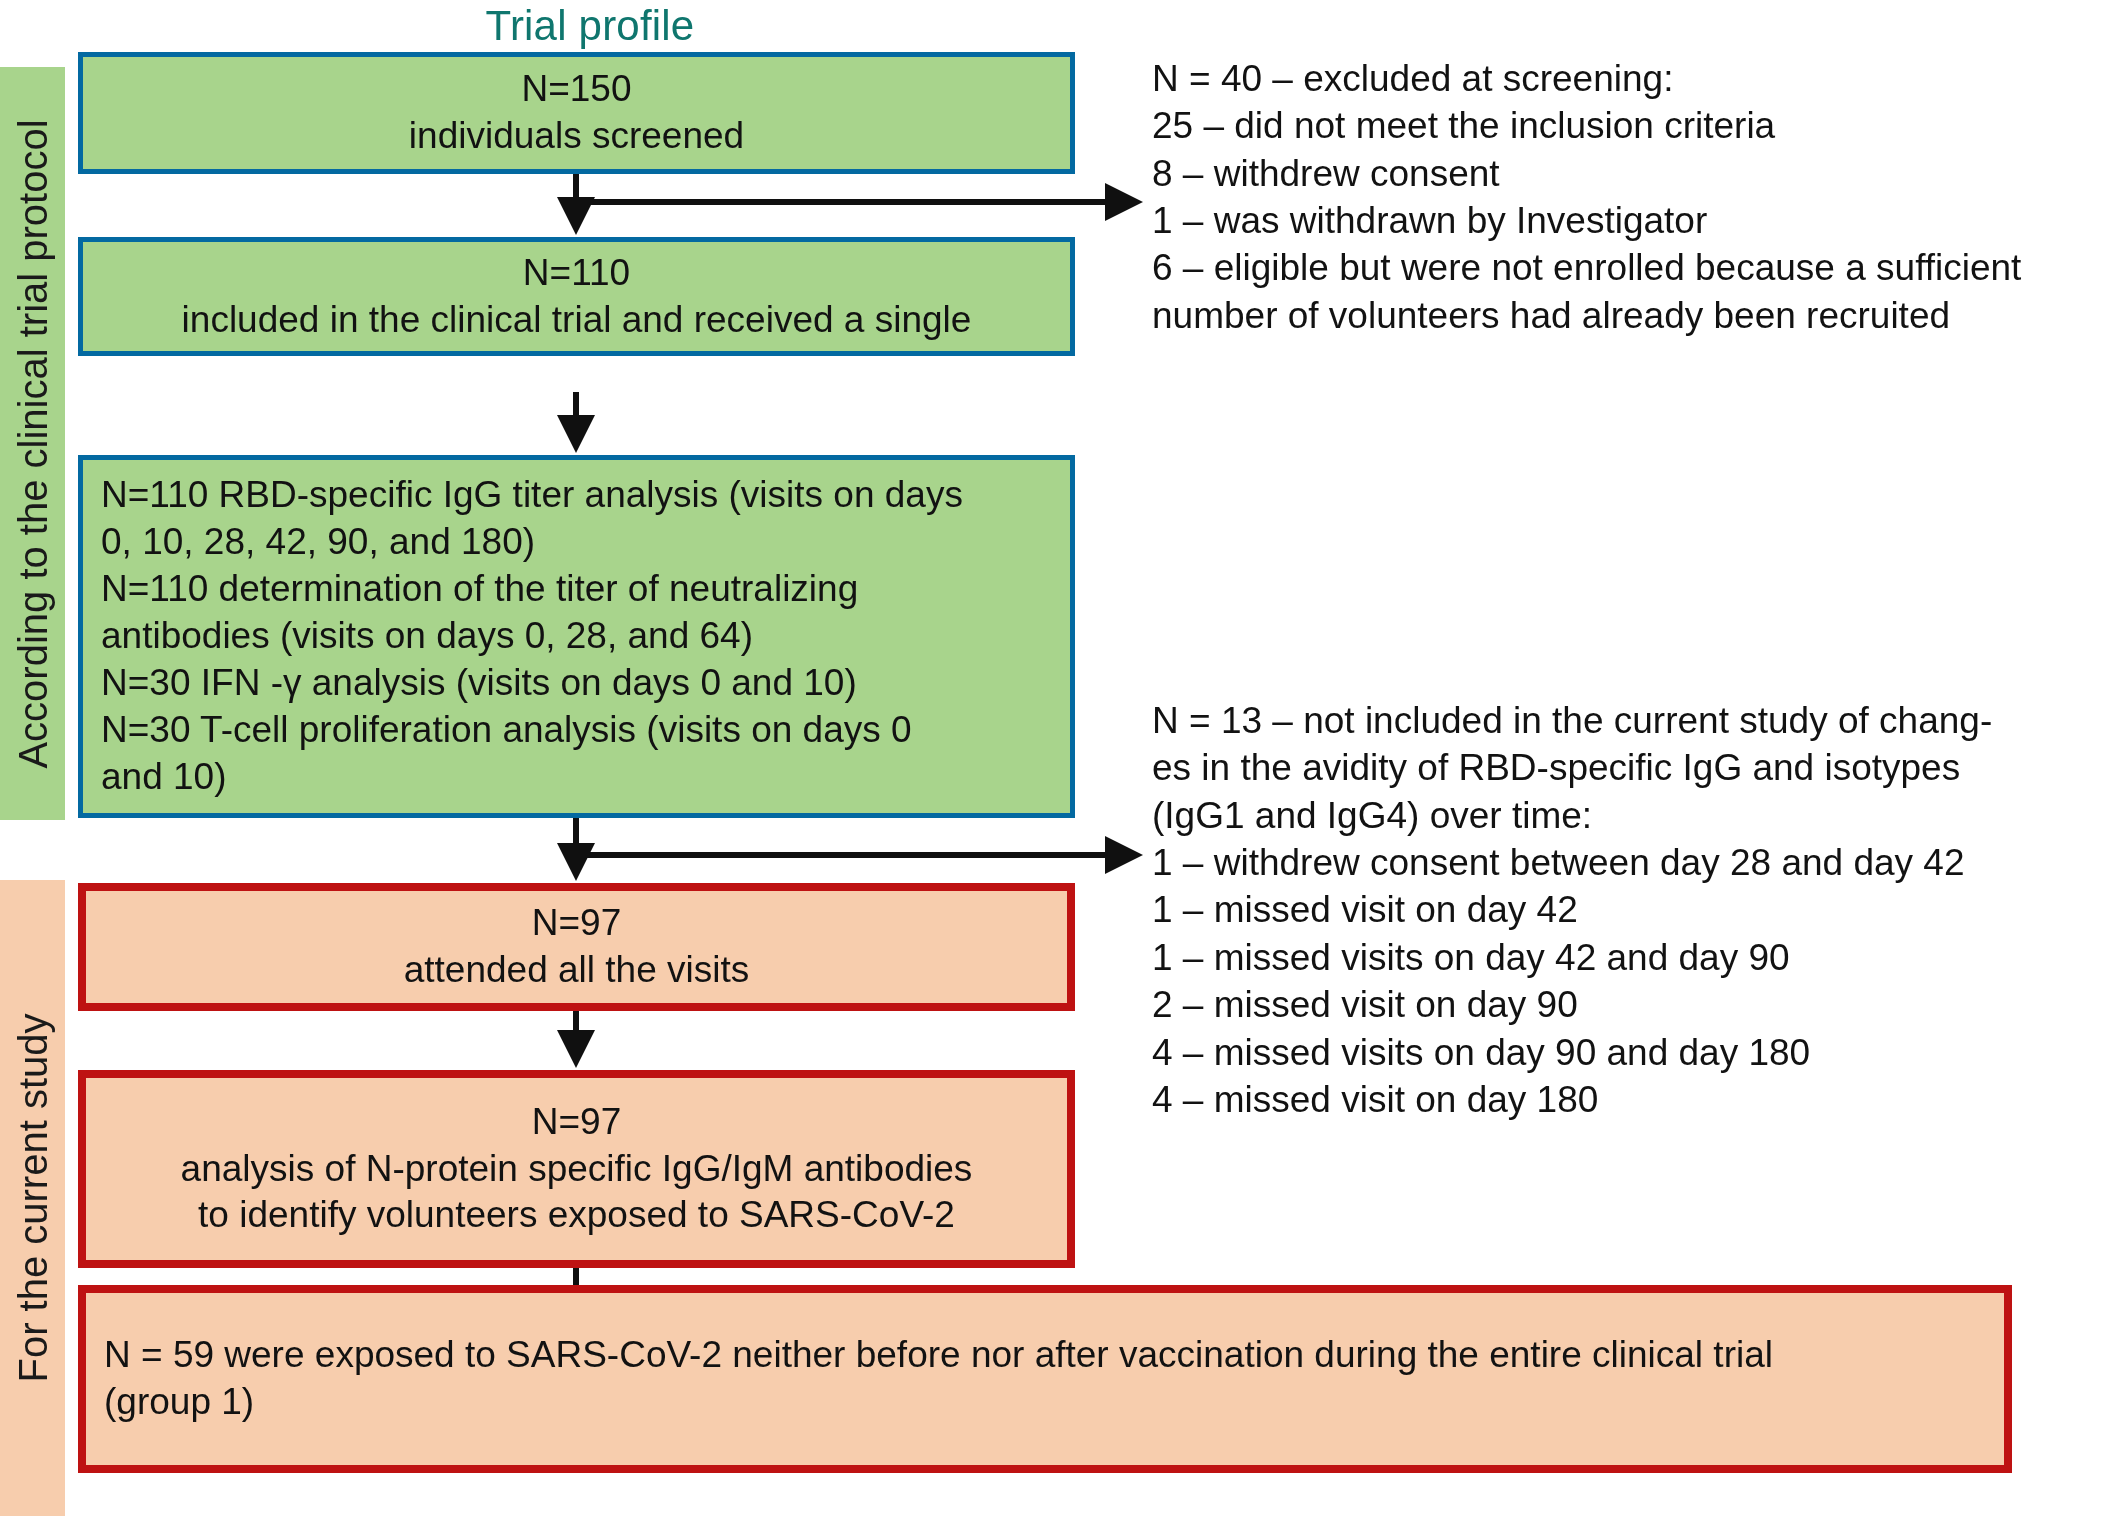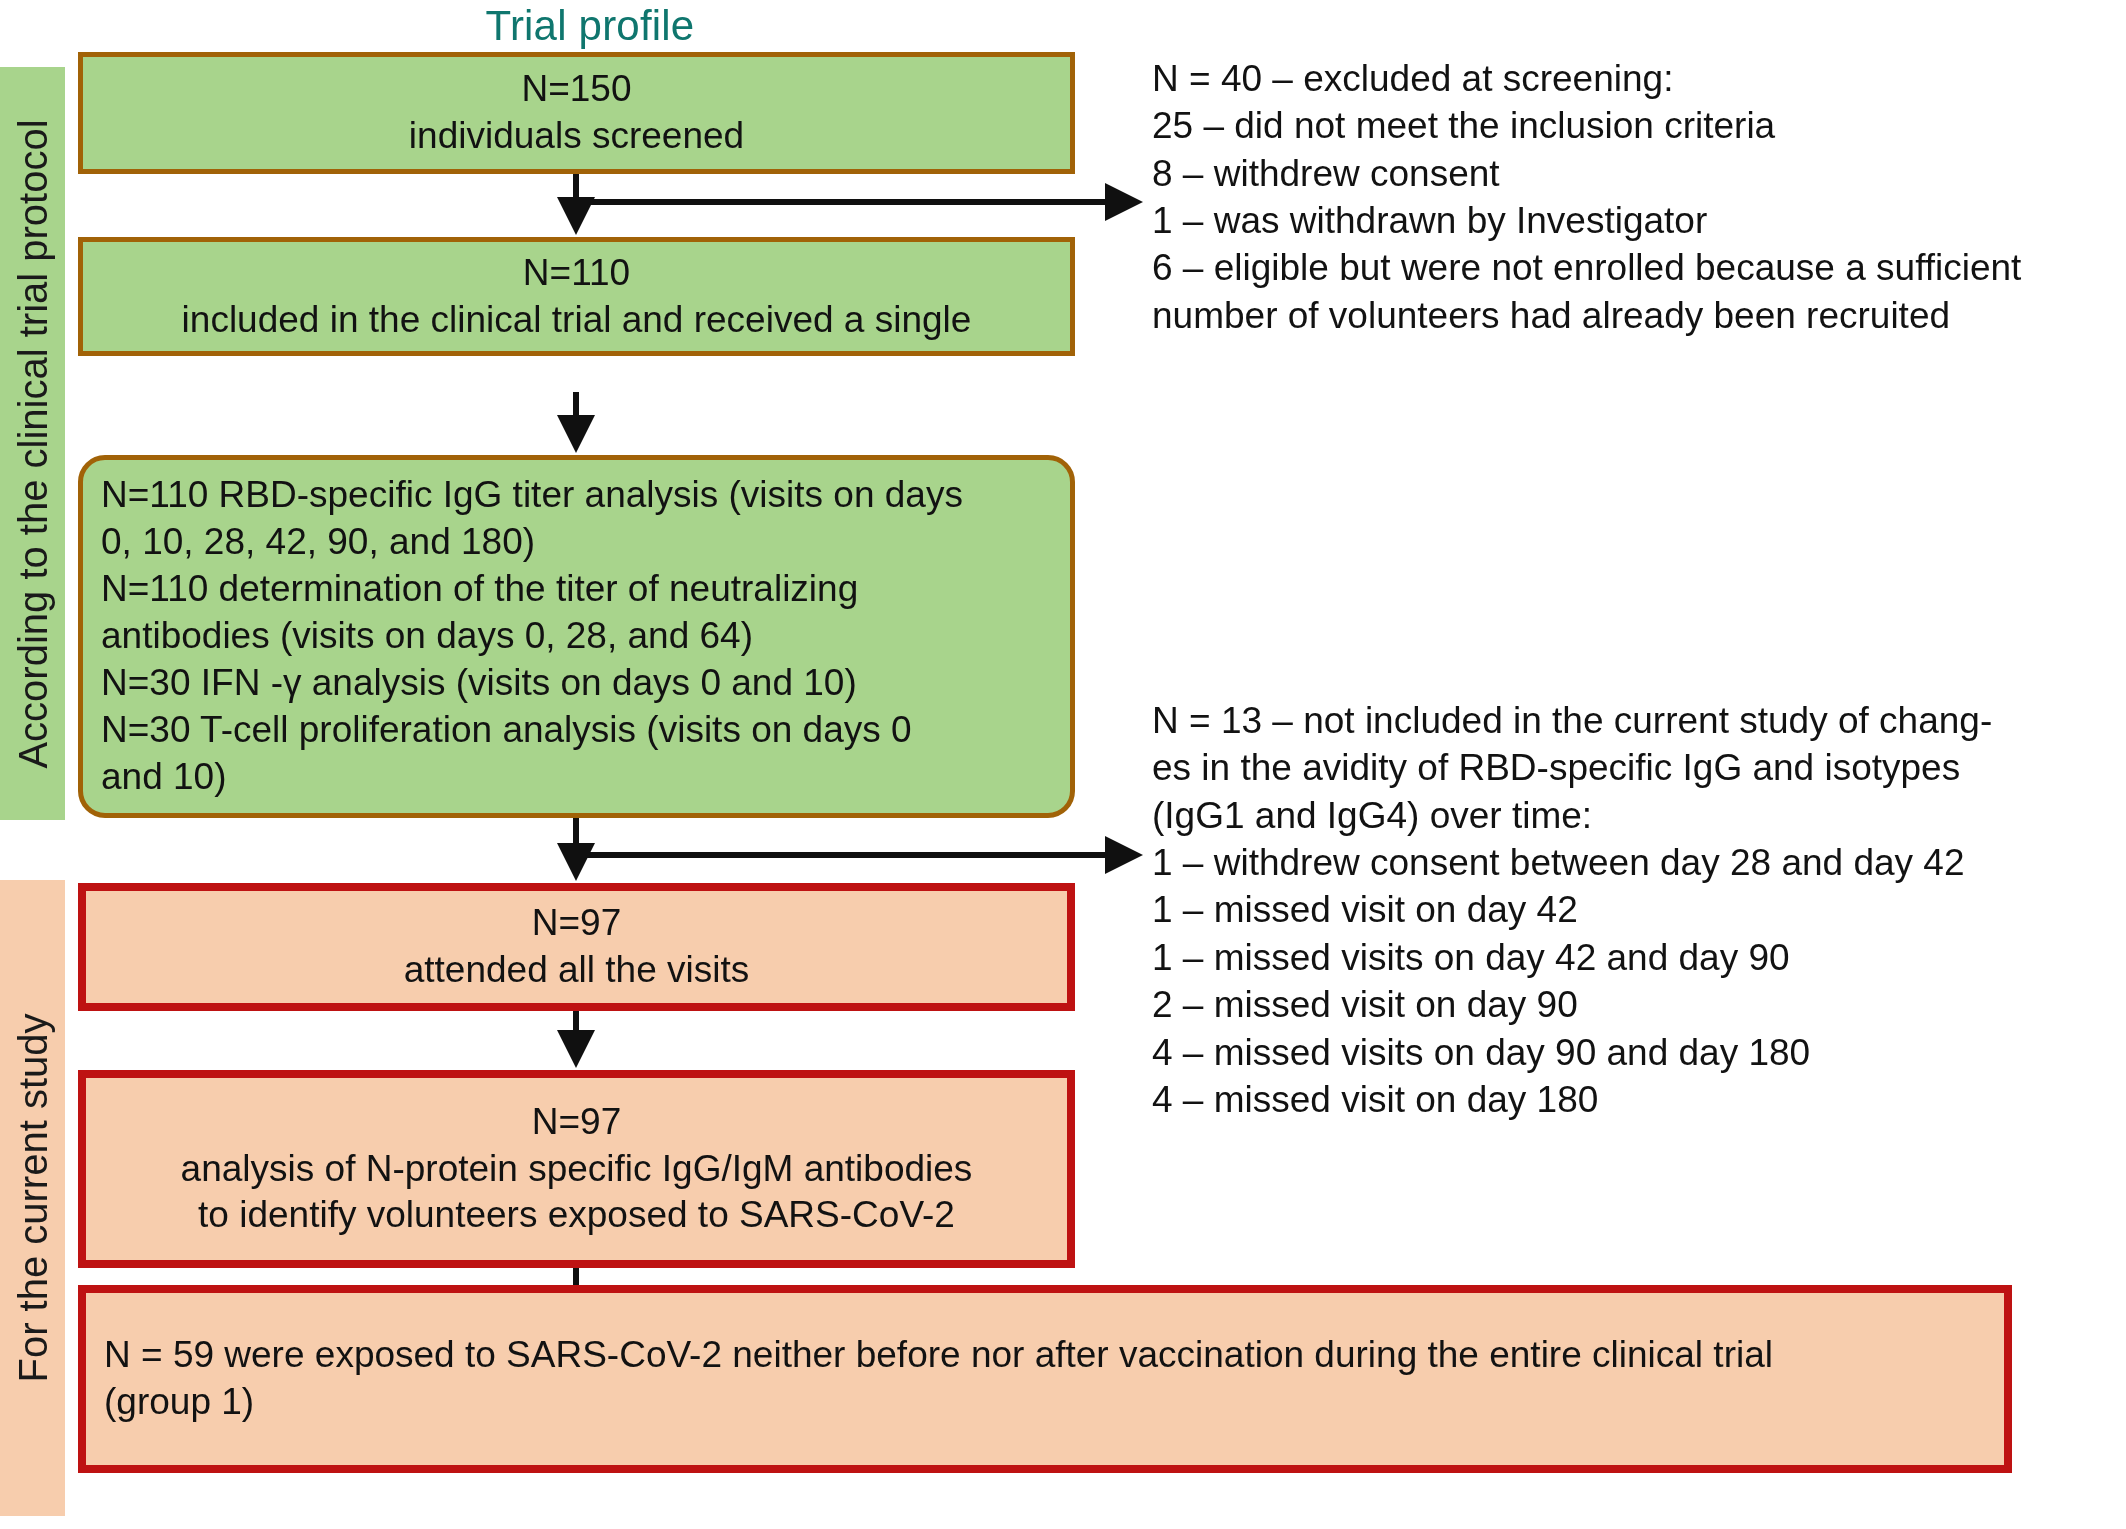--- a/index.html
+++ b/index.html
@@ -38,29 +38,29 @@
   .box{
     position:absolute;
     box-sizing:border-box;
     display:flex;
     flex-direction:column;
     justify-content:center;
     font-size:37px;
     line-height:1.27;
     color:#121212;
   }
-  .box-green{background:#a8d48c;border:5px solid #a16207;}
+  .box-green{background:#a8d48c;border:5px solid #0369a1;}
   .box-orange{background:#f7cdad;border:8px solid #be1212;}
   .center{text-align:center;align-items:center;}
   .left{text-align:left;align-items:flex-start;padding-left:18px;padding-right:14px;}
 
   
   #box-screened{left:78px;top:52px;width:997px;height:122px;}
   #box-included{left:78px;top:237px;width:997px;height:119px;}
-  #box-analysis{left:78px;top:455px;width:997px;height:363px;border-radius:27px;}
+  #box-analysis{left:78px;top:455px;width:997px;height:363px;}
   #box-attended{left:78px;top:883px;width:997px;height:128px;}
   #box-nprotein {left:78px;top:1070px;width:997px;height:198px;}
   #box-groups{left:78px;top:1285px;width:1934px;height:188px;}
 
   .box .ln{display:block;}
 
   
   .note{
     position:absolute;
     font-size:37px;

